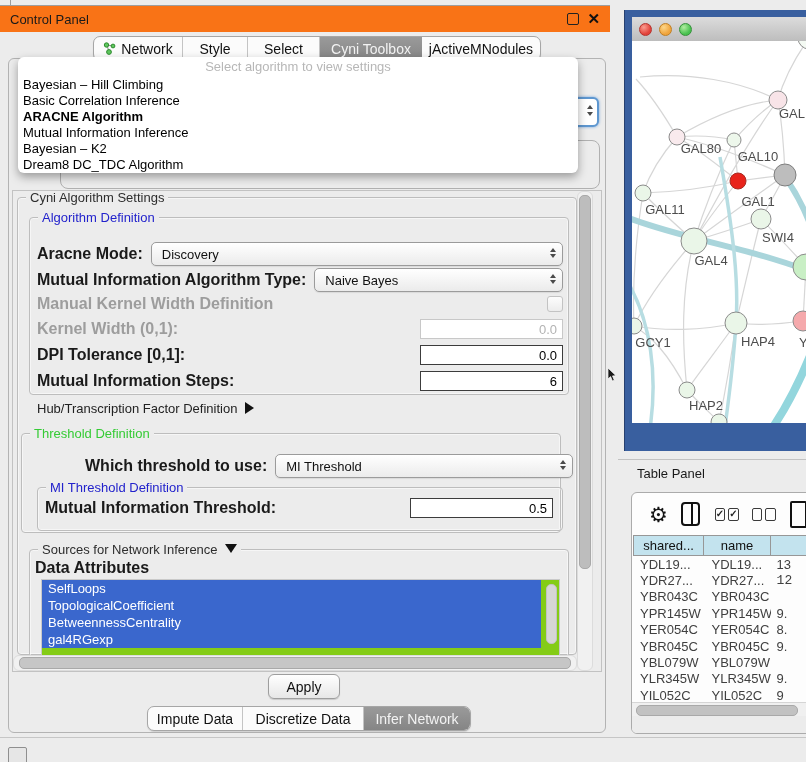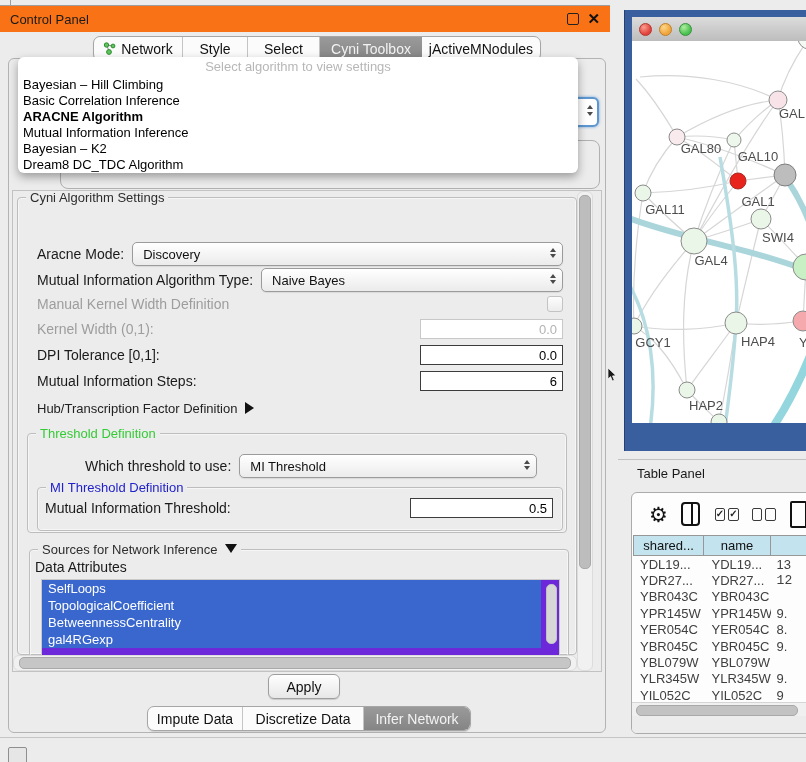--- a/index.html
+++ b/index.html
@@ -25,41 +25,41 @@
   .dd{left:18px;top:57px;width:560px;height:116px;background:#fff;border-radius:6px;
       box-shadow:0 4px 10px rgba(0,0,0,.35);z-index:30;overflow:hidden}
   .dd .ph{height:18px;text-align:center;font-size:13px;color:#b7b7b7;padding-top:2px}
   .dd .it{height:16.1px;line-height:16.1px;font-size:13px;color:#000;padding-left:5px;white-space:nowrap}
   .dd .it.sel{font-weight:bold}
   
   .gb{position:absolute;border:1px solid #bdbdbd;border-radius:4px;box-shadow:inset 0 0 0 1px rgba(255,255,255,.5)}
   .gt{position:absolute;top:-8px;left:8px;background:#ececec;padding:0 4px;font-size:13px;line-height:15px;color:#2d2d2d;white-space:nowrap}
   .gt.blue{color:#2222cc}.gt.green{color:#35cb35}
   .row{position:absolute;display:flex;align-items:center}
-  .bl{font-weight:normal;font-size:14px;color:#1a1a1a;white-space:nowrap}
+  .bl{font-weight:bold;font-size:16px;color:#1a1a1a;white-space:nowrap}
   .bl.dis{color:#9d9d9d}
   .plain{font-size:13px;color:#222;white-space:nowrap}
   .combo{position:relative;height:22px;border:1px solid #9b9b9b;border-radius:5px;flex:1;margin-left:8px;
          background:linear-gradient(#ffffff,#ebebeb);display:flex;align-items:center;
          padding:0 22px 0 10px;font-size:13px;color:#111;box-shadow:0 1px 1px rgba(0,0,0,.08)}
   .combo.fixed{flex:none}
   .spin{position:absolute;right:6px;top:4.5px;display:flex;flex-direction:column;gap:2.5px}
   .spin i{display:block;width:0;height:0;border-left:3.5px solid transparent;border-right:3.5px solid transparent}
   .spin .up{border-bottom:4.5px solid #4a4a4a}
   .spin .dn{border-top:4.5px solid #4a4a4a}
   input.field{height:20px;width:143px;border:1px solid #3c3c3c;background:#fff;margin-left:auto;
         text-align:right;font-size:13px;font-family:"Liberation Sans",sans-serif;padding:0 5px;color:#000;box-sizing:border-box}
   input.field.dis{border-color:#c8c8c8;color:#b3b3b3}
   .cb{width:14px;height:14px;margin-left:auto;border:1px solid #c3c3c3;border-radius:3px;
       background:linear-gradient(#fdfdfd,#ececec)}
   .tri-r{display:inline-block;width:0;height:0;border-top:6px solid transparent;border-bottom:6px solid transparent;
          border-left:9px solid #111;margin-left:8px;vertical-align:-2px}
   .tri-d{display:inline-block;width:0;height:0;border-left:6.5px solid transparent;border-right:6.5px solid transparent;
          border-top:9px solid #111;margin-left:7px;vertical-align:1px}
-  .attr-list{position:absolute;background:#6d28d9;border:1px solid #c9c9c9;overflow:hidden}
+  .attr-list{position:absolute;background:#84cc16;border:1px solid #c9c9c9;overflow:hidden}
   .attr{height:17px;line-height:17px;padding-left:6px;background:#3a67cd;color:#fff;font-size:13px;width:493px}
   .sbv{position:absolute;background:#bdbdbd;border:1px solid #a9a9a9;border-radius:5px}
   .sbtrack{position:absolute;background:#f1f1f1;border:1px solid #dcdcdc;border-radius:6px}
   .btn{position:absolute;display:flex;align-items:center;justify-content:center;font-size:14px;color:#111;
        background:linear-gradient(#ffffff,#e7e7e7);border:1px solid #9e9e9e;border-radius:6px;
        box-shadow:0 1px 1px rgba(0,0,0,.15)}
   
   .netwin{left:625px;top:10px;width:181px;height:441px;background:#395f9f;box-shadow:-1px 0 0 #27406f}
   .nettitle{position:absolute;left:7px;top:7px;right:0;height:24px;
             background:linear-gradient(#dcdcdc,#bdbdbd);border-bottom:1px solid #8f8f8f;display:flex;align-items:center}
@@ -145,20 +145,23 @@
       <div class="it">Dream8 DC_TDC Algorithm</div>
     </div>
 </div>
 
 <div class="abs" style="left:12px;top:190px;width:588px;height:480px;border:1px solid #c2c2c2;background:#ececec;overflow:hidden;z-index:3">
 
   <div class="gb" style="left:4px;top:6px;width:558px;height:456px">
     <span class="gt">Cyni Algorithm Settings</span>
   </div>
 
+  <div class="gb" style="left:16px;top:26px;width:538px;height:176px">
+    <span class="gt blue">Algorithm Definition</span>
+  </div>
   <div class="row" style="left:24px;top:52px;width:526px;height:22px">
     <span class="bl">Aracne Mode:</span>
     <div class="combo">
       <span>Discovery</span>
       <span class="spin">
           <i class="up"></i>
           <i class="dn"></i>
         </span>
     </div>
   </div>
@@ -187,21 +190,21 @@
   <div class="row" style="left:24px;top:179px;width:526px;height:22px">
     <span class="bl">Mutual Information Steps:</span>
     <input class="field" readonly="" value="6" style="">
   </div>
 
   <div class="row" style="left:24px;top:208px;height:18px">
     <span class="plain">Hub/Transcription Factor Definition</span>
     <span class="tri-r"></span>
   </div>
 
-  <div class="gb" style="left:14px;top:242px;width:538px;height:98px">
+  <div class="gb" style="left:8px;top:242px;width:538px;height:98px">
     <span class="gt green">Threshold Definition</span>
   </div>
   <div class="row" style="left:72px;top:264px;width:470px;height:22px">
     <span class="bl">Which threshold to use:</span>
     <div class="combo fixed" style="width:264px">
       <span>MI Threshold</span>
       <span class="spin">
           <i class="up"></i>
           <i class="dn"></i>
         </span>

